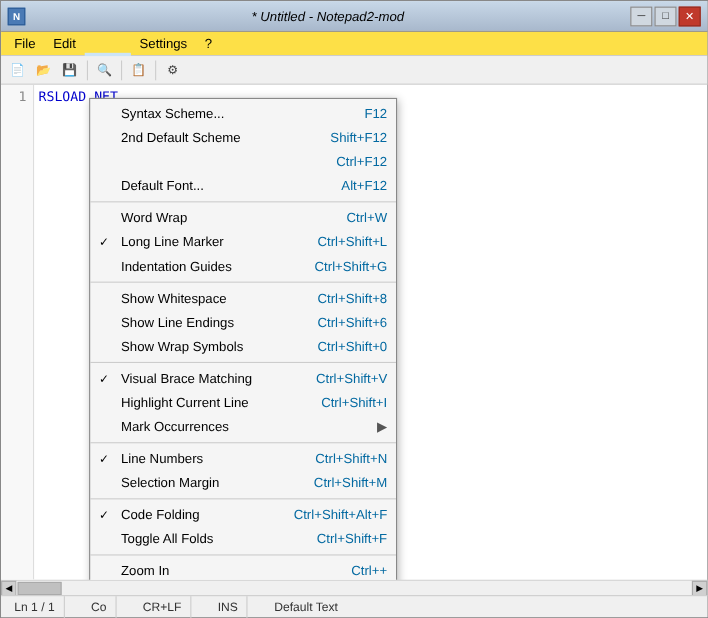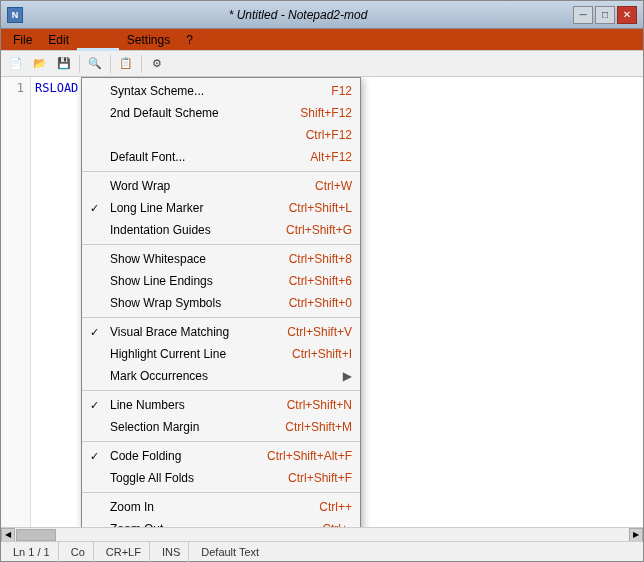--- a/index.html
+++ b/index.html
@@ -69,21 +69,21 @@
       color: #333;
     }
     .titlebar-btn.close {
       background: #c0392b;
       color: white;
       border-color: #922b21;
     }
 
     
     .menubar {
-      background: #c2410c;
+      background: #fde047;
       height: 22px;
       display: flex;
       align-items: center;
       padding: 0 4px;
       border-bottom: 1px solid #ccc;
     }
     .menu-item {
       padding: 2px 8px;
       cursor: pointer;
       font-size: 12px;
@@ -194,21 +194,21 @@
     
     .statusbar {
       background: #f0f0f0;
       height: 20px;
       border-top: 1px solid #ccc;
       display: flex;
       align-items: center;
       padding: 0 4px;
       font-size: 11px;
       color: #333;
-      gap: 4px;
+      gap: 16px;
     }
     .status-item {
       padding: 0 8px;
       border-right: 1px solid #ccc;
       height: 20px;
       display: flex;
       align-items: center;
     }
     .status-item:last-child { border-right: none; text-align: center; }
 
@@ -216,42 +216,42 @@
     .dropdown-overlay {
       position: absolute;
       top: 0;
       left: 0;
       right: 0;
       bottom: 0;
       z-index: 100;
     }
     .dropdown-menu {
       position: absolute;
-      top: 0px;
+      top: 12px;
       left: 80px;
       background: #f5f5f5;
       border: 1px solid #888;
       box-shadow: 2px 2px 8px rgba(0,0,0,0.3);
       min-width: 280px;
       z-index: 200;
       padding: 2px 0;
     }
     .dropdown-item {
       display: flex;
       align-items: center;
       padding: 3px 8px 3px 28px;
       cursor: pointer;
       position: relative;
       color: #000;
       font-size: 12px;
       min-height: 22px;
     }
     .dropdown-item .shortcut {
       margin-left: auto;
-      color: #c2410c;
+      color: #0369a1;
       padding-left: 20px;
     }
     .dropdown-item .checkmark {
       position: absolute;
       left: 8px;
       font-size: 11px;
       color: #000;
     }
     .dropdown-item .arrow {
       margin-left: auto;

